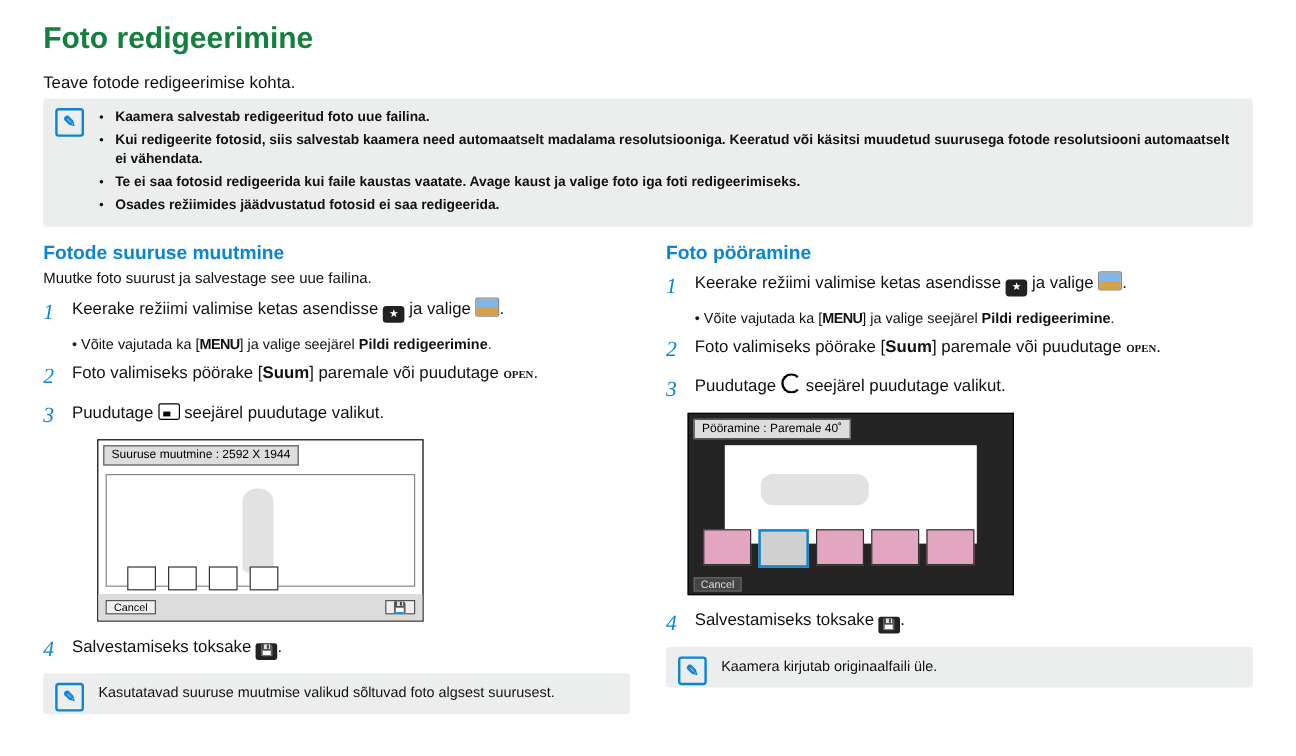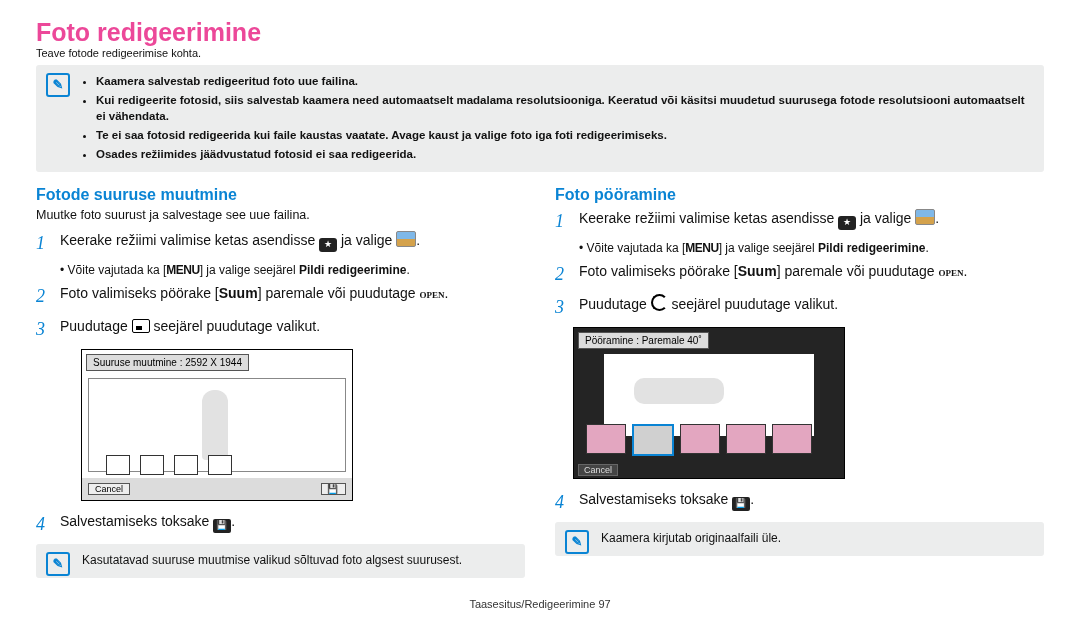--- a/index.html
+++ b/index.html
@@ -1,18 +1,18 @@
 <!DOCTYPE html>
 <html><head>
 <meta charset="utf-8">
 <style>
   html,body{margin:0;padding:0;font-family:"Segoe UI",Arial,sans-serif;background:#fff;color:#111;width:1080px;height:630px;}
   .page{padding:18px 36px 8px 36px;}
-  h1{color:#ec4899;font-weight:700;font-size:25px;margin:0 0 0 0;}
-  .intro{font-size:11px;margin-bottom:6px;}
+  h1{color:#15803d;font-weight:700;font-size:25px;margin:0 0 13px 0;}
+  .intro{font-size:14px;margin-bottom:6px;}
   .notebox{background:#eceded;border-radius:3px;padding:8px 12px 8px 46px;font-size:11.5px;line-height:1.45;position:relative;margin-bottom:14px;}
   .notebox.small{font-size:12px;}
   .notebox .ni{position:absolute;left:10px;top:8px;width:20px;height:20px;border:2px solid #0a84d4;border-radius:3px;color:#0a84d4;font-weight:700;display:flex;align-items:center;justify-content:center;font-size:13px;}
   .notebox ul{margin:0;padding-left:14px;}
   .notebox li{margin-bottom:2px;font-weight:bold;}
   .cols{display:flex;gap:30px;}
   .col{flex:1;}
   h2{color:#0a84d4;font-size:16px;font-weight:700;margin:0 0 4px 0;}
   .sub{font-size:12.5px;margin-bottom:8px;}
   .step{display:flex;gap:8px;font-size:14px;line-height:1.5;margin-bottom:6px;align-items:flex-start;}
@@ -173,14 +173,13 @@
         <span><span>Salvestamiseks toksake </span><span class="iconbox save">💾</span>.</span>
       </div>
 
       <div class="notebox small">
         <div class="ni">✎</div>
         <span>Kaamera kirjutab originaalfaili üle.</span>
       </div>
     </div>
   </div>
 
-  <div class="footer">Taasesitus/Redigeerimine  97</div>
 </div>
 
 </body></html>

